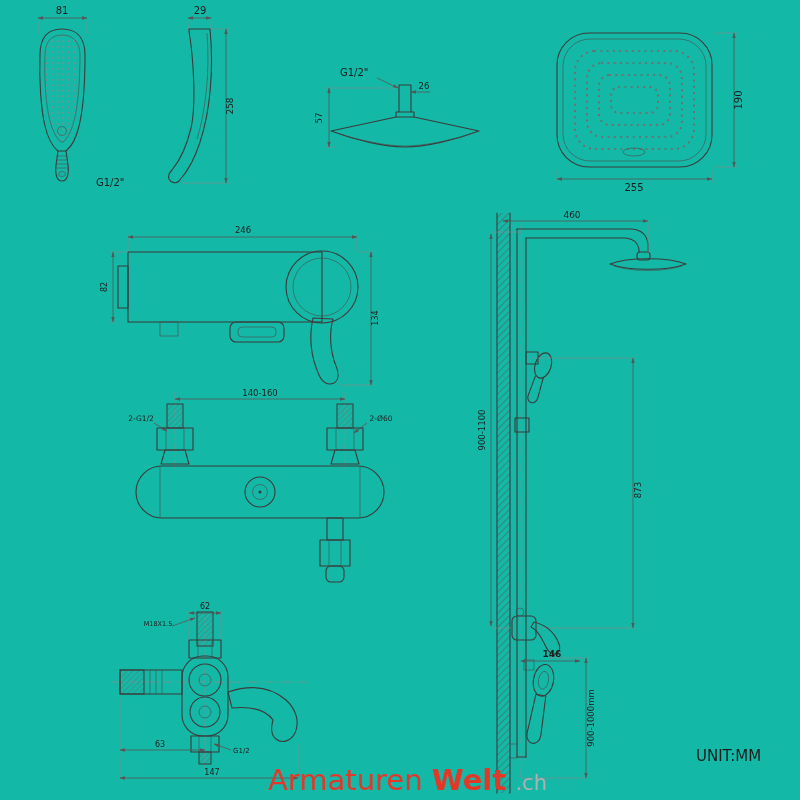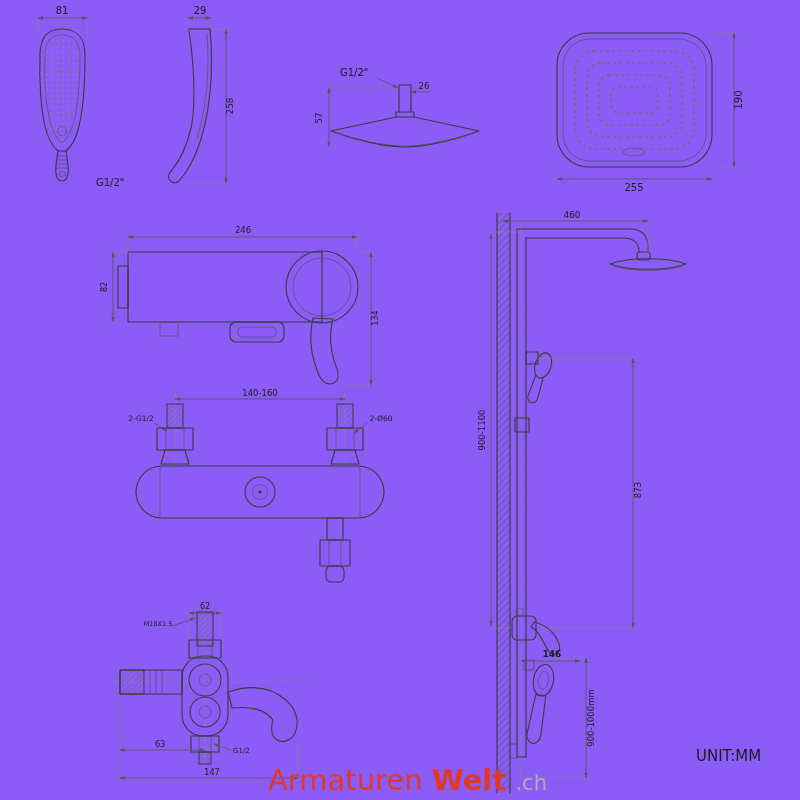--- a/index.html
+++ b/index.html
@@ -1,16 +1,16 @@
 <!DOCTYPE html>
 <html><head>
 <meta charset="utf-8">
 <style>
   html,body{margin:0;padding:0;background:#fff;}
-  .page{width:800px;height:800px;background:#8b5cf6;position:relative;overflow:hidden;}
+  .page{width:800px;height:800px;background:#14b8a6;position:relative;overflow:hidden;}
   svg{display:block;}
   svg text{font-family:"DejaVu Sans",sans-serif;fill:#1d1d1d;}
   .ln{fill:none;stroke:#3b3b3b;stroke-width:1.1;stroke-linejoin:round;stroke-linecap:round;}
   .thin{fill:none;stroke:#4a4a4a;stroke-width:0.6;}
   .dim{fill:none;stroke:#555;stroke-width:0.8;}
   .ext{fill:none;stroke:#8a8a8a;stroke-width:0.6;}
   .cl{fill:none;stroke:#8a8a8a;stroke-width:0.7;stroke-dasharray:9 3 2 3;}
   .dotring{fill:none;stroke:#6f6f6f;stroke-width:2.2;stroke-dasharray:0.1 6.2;stroke-linecap:round;}
   .hat{stroke:#3b3b3b;stroke-width:1;}
   .face{stroke:#4a4a4a;stroke-width:0.6;}

